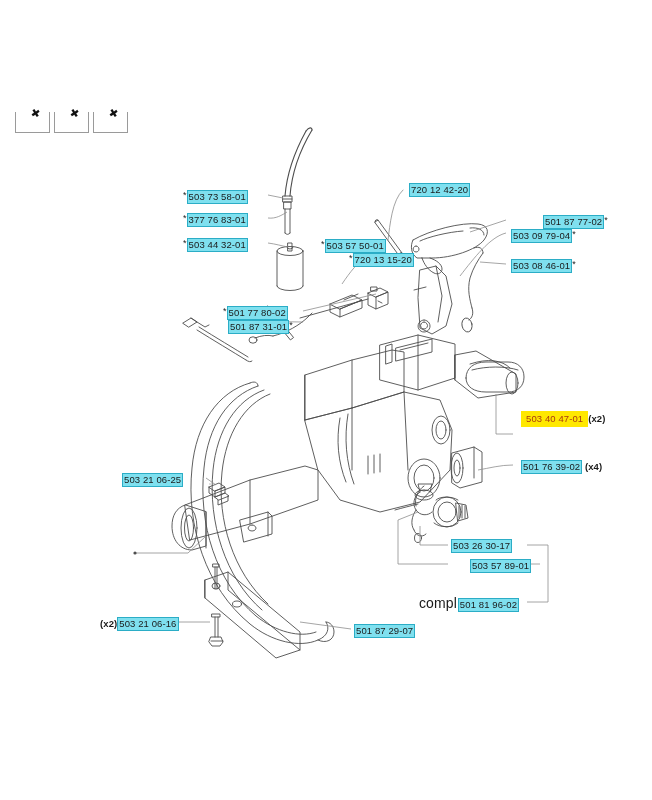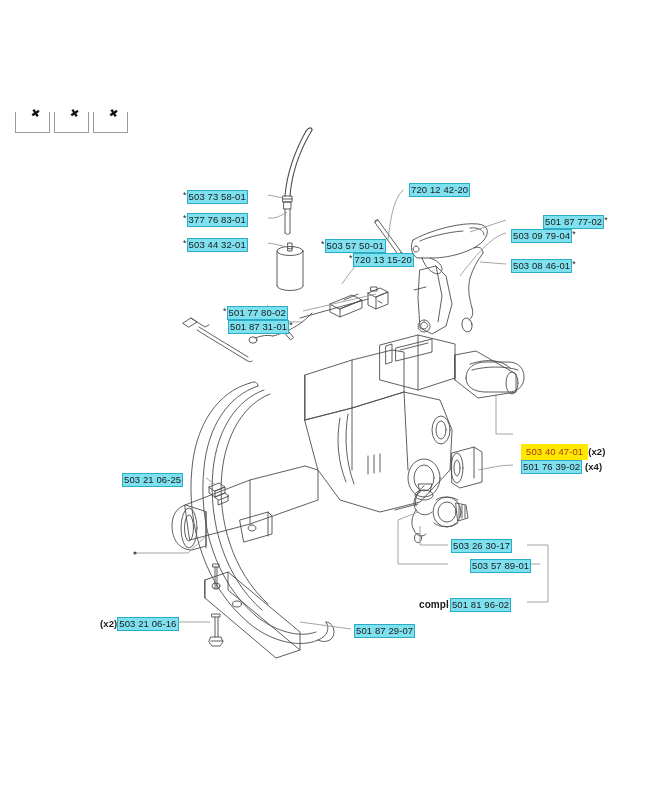--- a/index.html
+++ b/index.html
@@ -74,22 +74,22 @@
   .lbl .aster {
     display: inline-block;
     font-size: 9px;
     vertical-align: top;
   }
   .lbl .qty {
     font-weight: bold;
     font-size: 9.5px;
   }
   .lbl .compl {
-    font-weight: bold;
-    font-size: 10px;
+    font-weight: normal;
+    font-size: 14px;
     margin-right: 1px;
   }
 </style>
 </head>
 <body>
 
 <div id="page">
 
   <div id="checkbox-strip">
     <div class="chk-box">
@@ -341,21 +341,21 @@
     <span class="aster">*</span><span class="num">720 13 15-20</span>
   </div>
 
   <div class="lbl" style="left:223px;top:306px;">
     <span class="aster">*</span><span class="num">501 77 80-02</span>
   </div>
   <div class="lbl" style="left:228px;top:320px;">
     <span class="num">501 87 31-01</span><span class="aster">*</span>
   </div>
 
-  <div class="lbl hl" style="left:521px;top:444px;">
+  <div class="lbl hl" style="left:521px;top:411px;">
     <span class="num">503 40 47-01</span><span class="qty">(x2)</span>
   </div>
   <div class="lbl" style="left:521px;top:460px;">
     <span class="num">501 76 39-02</span> <span class="qty">(x4)</span>
   </div>
 
   <div class="lbl" style="left:122px;top:473px;">
     <span class="num">503 21 06-25</span>
   </div>
 

